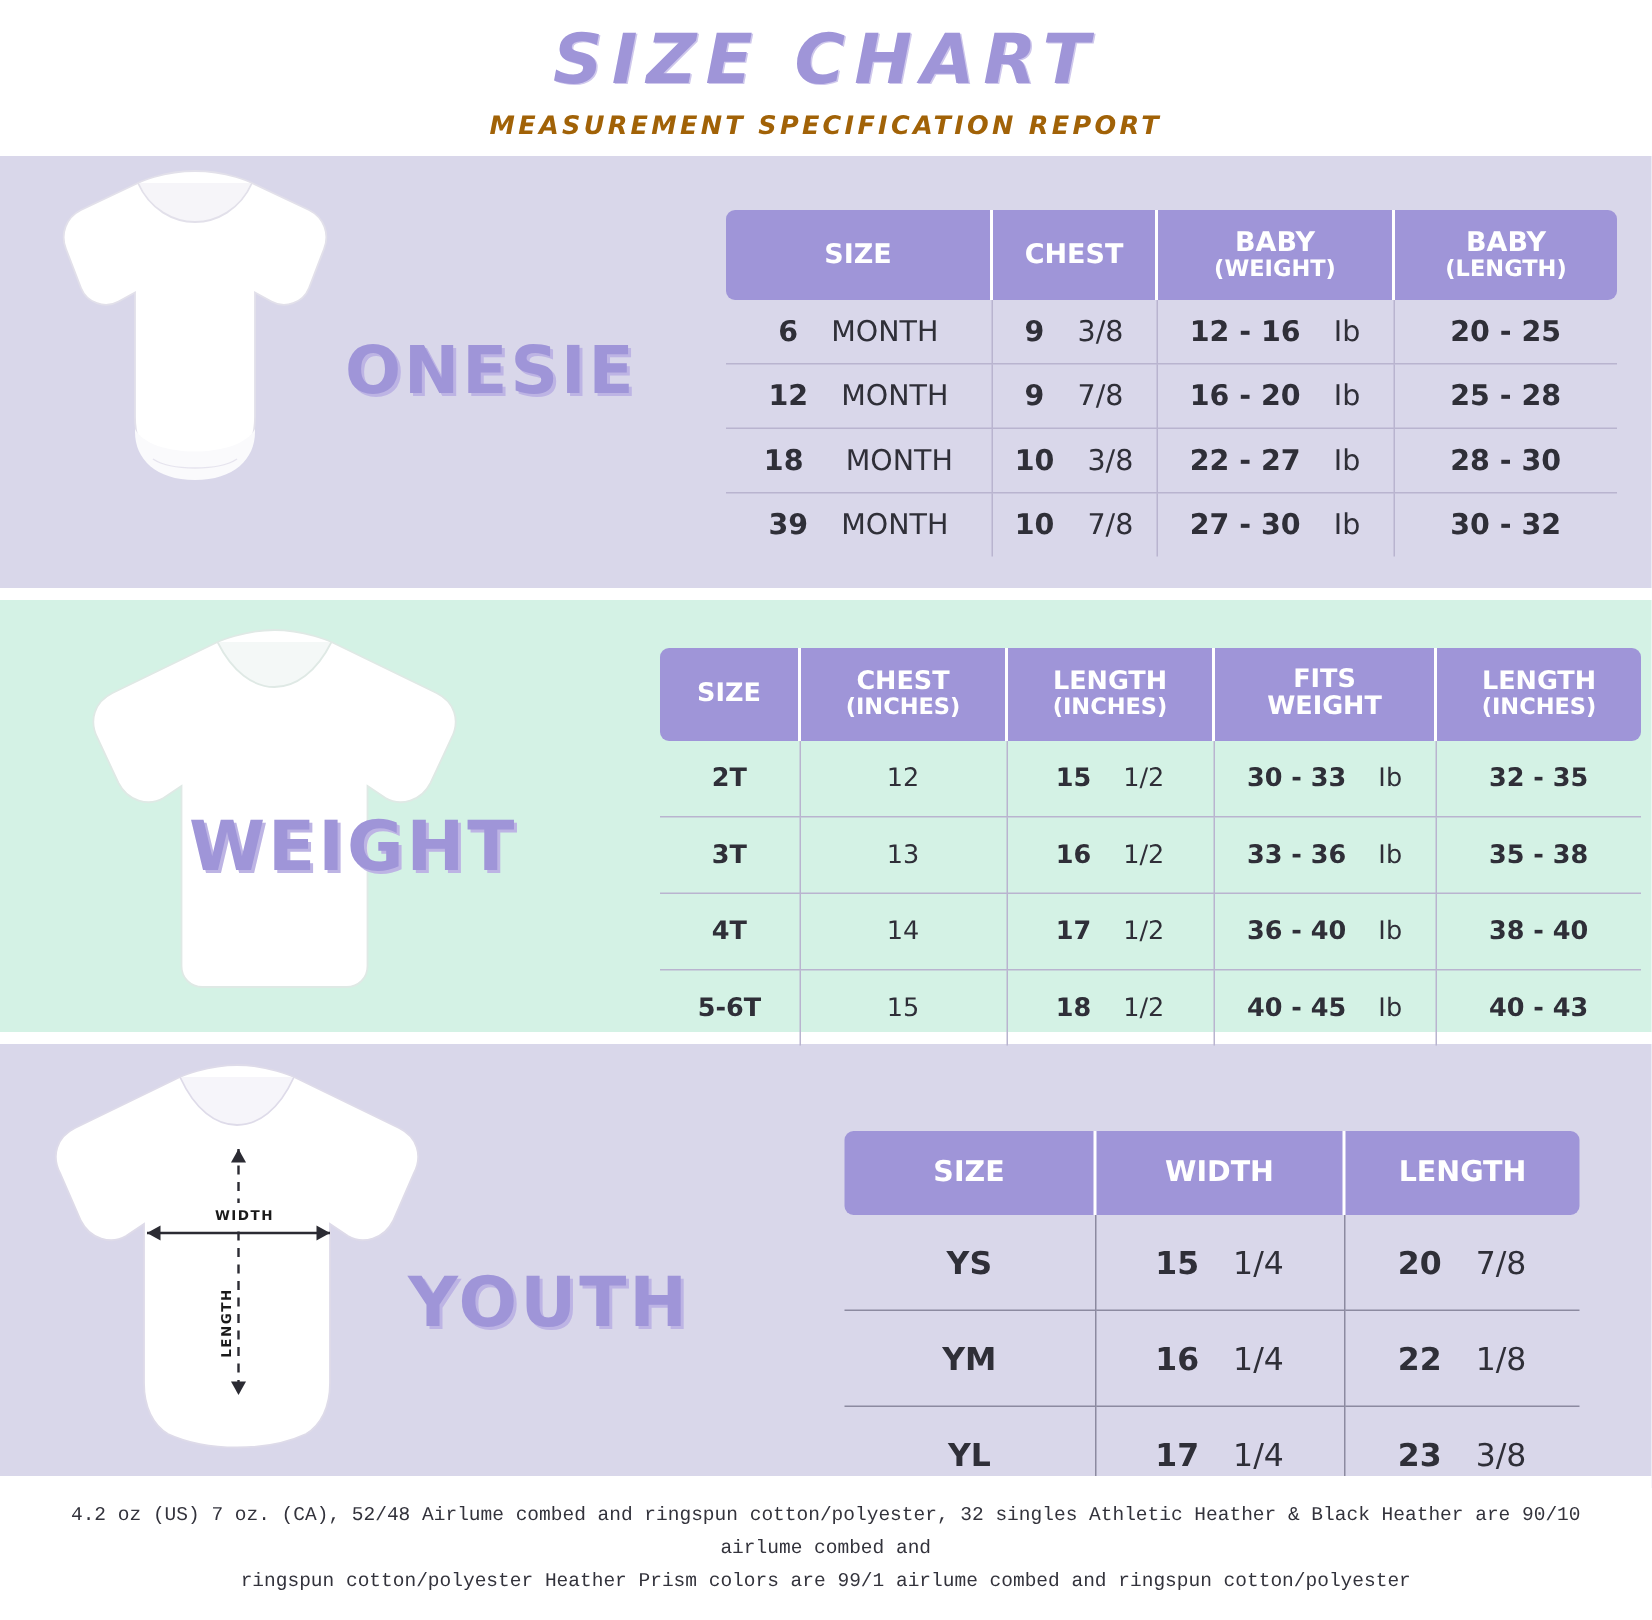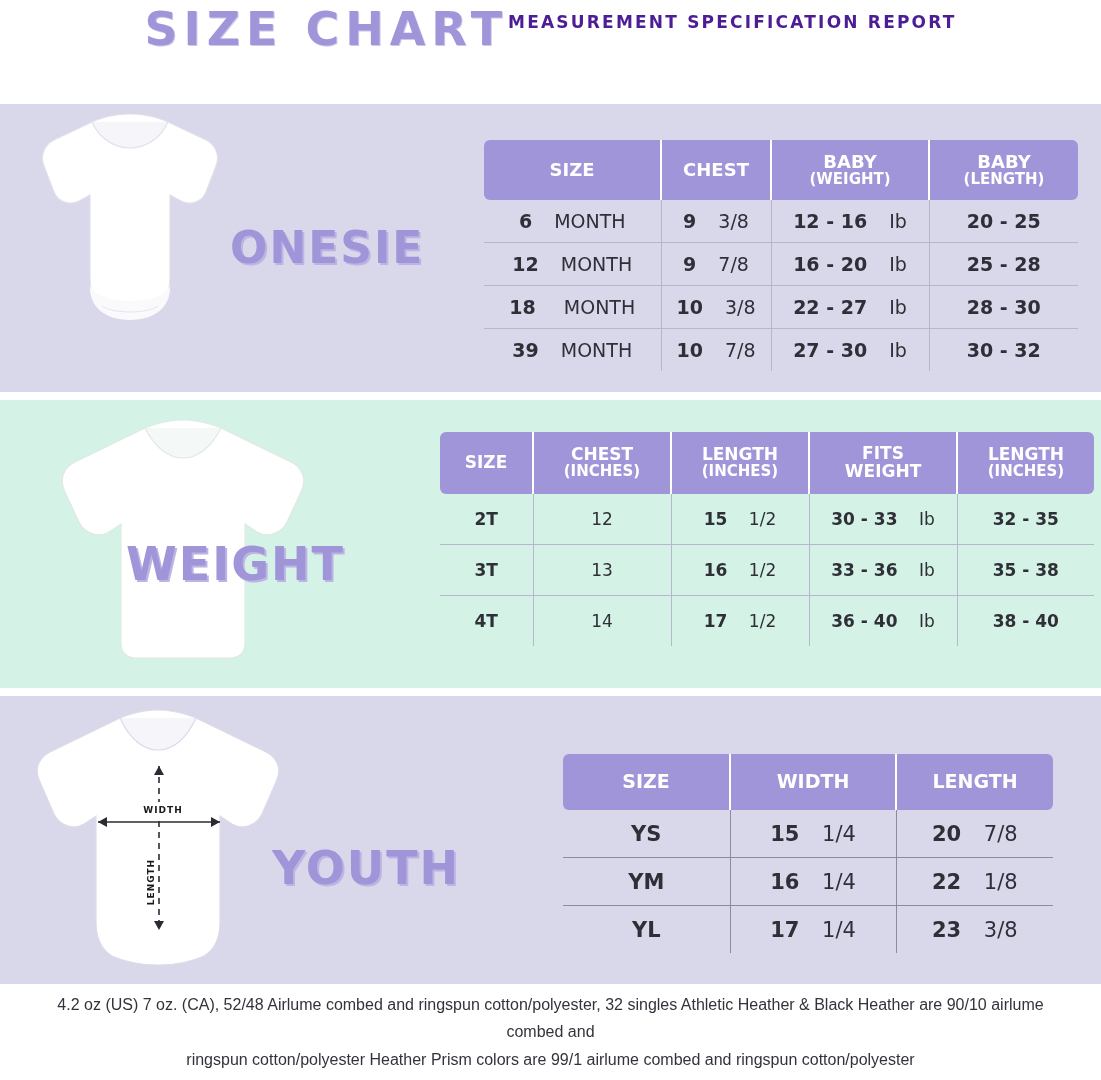--- a/index.html
+++ b/index.html
@@ -5,37 +5,37 @@
   html,body{margin:0;padding:0;}
   body{
     width:1101px;height:1080px;
     background:#ffffff;
     font-family:"Liberation Serif", serif;
     overflow:hidden;
   }
   .page{position:relative;width:1101px;height:1080px;background:#fff;}
 
   
-  .header{height:104px;background:#ffffff;display:flex;flex-direction:row;align-items:flex-start;justify-content:center;}
+  .header{height:104px;background:#ffffff;display:flex;flex-direction:column;align-items:center;justify-content:center;font-style:italic;}
   .title{
     font-family:"DejaVu Sans", sans-serif;
     font-weight:bold;
     font-size:46px;
     letter-spacing:6px;
     color:#9f95d8;
     line-height:1;
     margin-top:6px;
     text-shadow:1px 1px 0 #cfc8ec;
   }
   .subtitle{
     font-family:"DejaVu Sans", sans-serif;
     font-weight:bold;
     font-size:17px;
     letter-spacing:2.2px;
-    color:#4c1d95;
+    color:#a16207;
     margin-top:12px;
   }
 
   
   .band{display:flex;align-items:center;position:relative;}
   .band-onesie{height:288px;background:#d9d7ea;}
   .band-toddler{height:288px;background:#d4f2e5;}
   .band-youth{height:296px;background:#d9d7ea;}
   .gap{height:8px;background:#ffffff;}
   .label{
@@ -88,38 +88,38 @@
   .tbl-onesie td{font-size:19px;height:42px;padding:0 6px;}
 
   
   .tbl-toddler{position:absolute;left:440px;top:432px;}
   .tbl-toddler th{font-size:17px;padding:6px 4px;height:50px;vertical-align:middle;}
   .tbl-toddler td{font-size:17px;height:26px;padding:12px 6px;}
 
   
   .tbl-youth{position:absolute;left:563px;top:754px;}
   .tbl-youth th{font-size:19px;padding:8px 4px;height:40px;vertical-align:middle;}
-  .tbl-youth td{font-size:21px;height:47px;padding:0 6px;}
+  .tbl-youth td{font-size:21px;height:63px;padding:0 6px;}
   .tbl-youth td{border-bottom:1px solid #8c8aa0;}
   .tbl-youth .sep{border-right:1px solid #8c8aa0;}
 
   
   .tbl thead tr th:first-child{border-top-left-radius:6px;border-bottom-left-radius:6px;}
   .tbl thead tr th:last-child{border-top-right-radius:6px;border-bottom-right-radius:6px;}
 
   
   .footer{
     position:absolute;left:0;bottom:0;width:1101px;height:96px;
     background:#ffffff;
     display:flex;align-items:center;justify-content:center;
     border-top:none;
   }
   .footer-text{
-    font-family:Liberation Sans, sans-serif;
-    font-size:16px;
+    font-family:Liberation Mono, monospace;
+    font-size:13px;
     color:#33333c;
     text-align:center;
     line-height:1.7;
     width:1010px;
   }
 
   
   .meas-label{
     font-family:"DejaVu Sans", sans-serif;
     font-size:9px;
@@ -262,20 +262,27 @@
         <td class="sep"><span class="strong">33 - 36</span> <span class="light">Ib</span></td>
         <td class="strong">35 - 38</td>
       </tr>
       <tr>
         <td class="sep strong">4T</td>
         <td class="sep light">14</td>
         <td class="sep"><span class="strong">17</span> <span class="light">1/2</span></td>
         <td class="sep"><span class="strong">36 - 40</span> <span class="light">Ib</span></td>
         <td class="strong">38 - 40</td>
       </tr>
+      <tr>
+        <td class="sep strong">5-6T</td>
+        <td class="sep light">15</td>
+        <td class="sep"><span class="strong">18</span> <span class="light">1/2</span></td>
+        <td class="sep"><span class="strong">40 - 45</span> <span class="light">Ib</span></td>
+        <td class="strong">40 - 43</td>
+      </tr>
     </tbody>
   </table>
 
   <div class="shirt-wrap youth-art">
     <svg width="260" height="266" viewBox="0 0 260 266">
       <g fill="#ffffff" stroke="#dedbe9" stroke-width="1.2">
         <path d="M92,12 C92,12 110,4 130,4 C150,4 168,12 168,12
                  L238,46 C250,52 254,64 248,76 L234,108 C228,120 214,124 204,118 L192,110
                  L192,216 C192,232 186,244 176,250 C150,262 110,262 84,250
                  C74,244 68,232 68,216 L68,110 L56,118 C46,124 32,120 26,108

